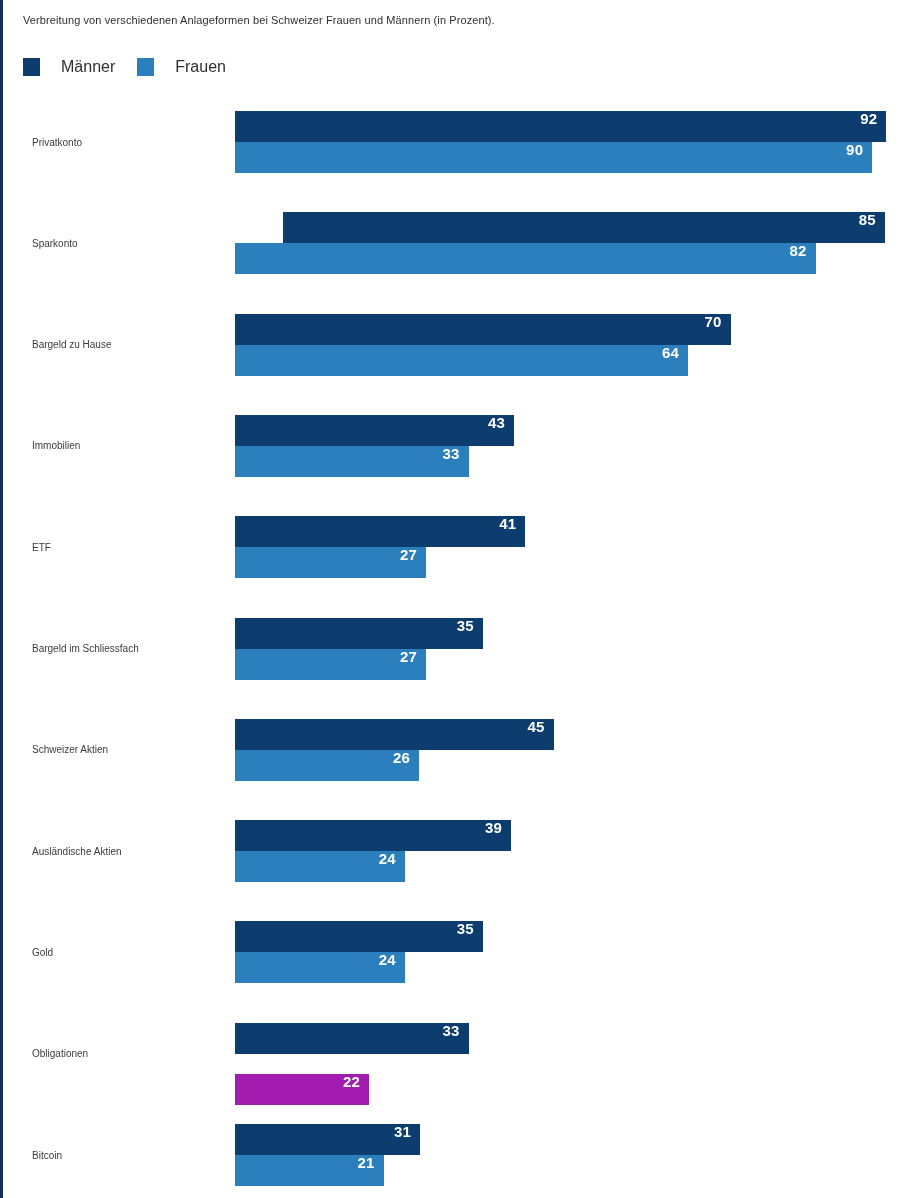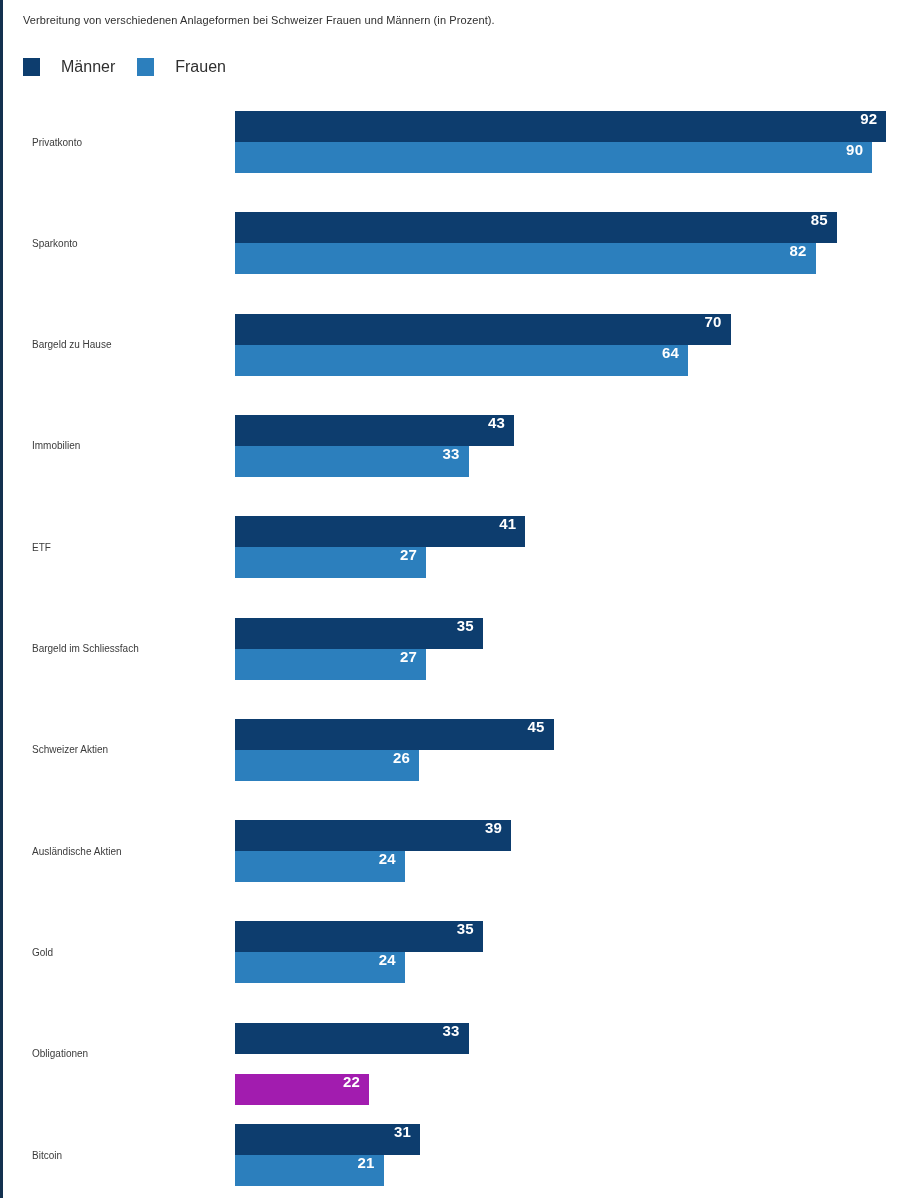--- a/index.html
+++ b/index.html
@@ -138,21 +138,21 @@
             <span class="bar-value">92</span>
           </div>
           <div class="bar bar-female" style="width: 637.2px; background: rgb(44, 127, 189);">
             <span class="bar-value">90</span>
           </div>
         </div>
       </div>
       <div class="row" style="top: 212.3px;">
         <div class="row-label">Sparkonto</div>
         <div class="bars">
-          <div class="bar bar-male" style="width: 601.8px; background: rgb(13, 61, 110);">
+          <div class="bar bar-male" style="width: 601.8px; background: rgb(13, 61, 110); margin-left: 48px;">
             <span class="bar-value">85</span>
           </div>
           <div class="bar bar-female" style="width: 580.56px; background: rgb(44, 127, 189);">
             <span class="bar-value">82</span>
           </div>
         </div>
       </div>
       <div class="row" style="top: 313.6px;">
         <div class="row-label">Bargeld zu Hause</div>
         <div class="bars">

